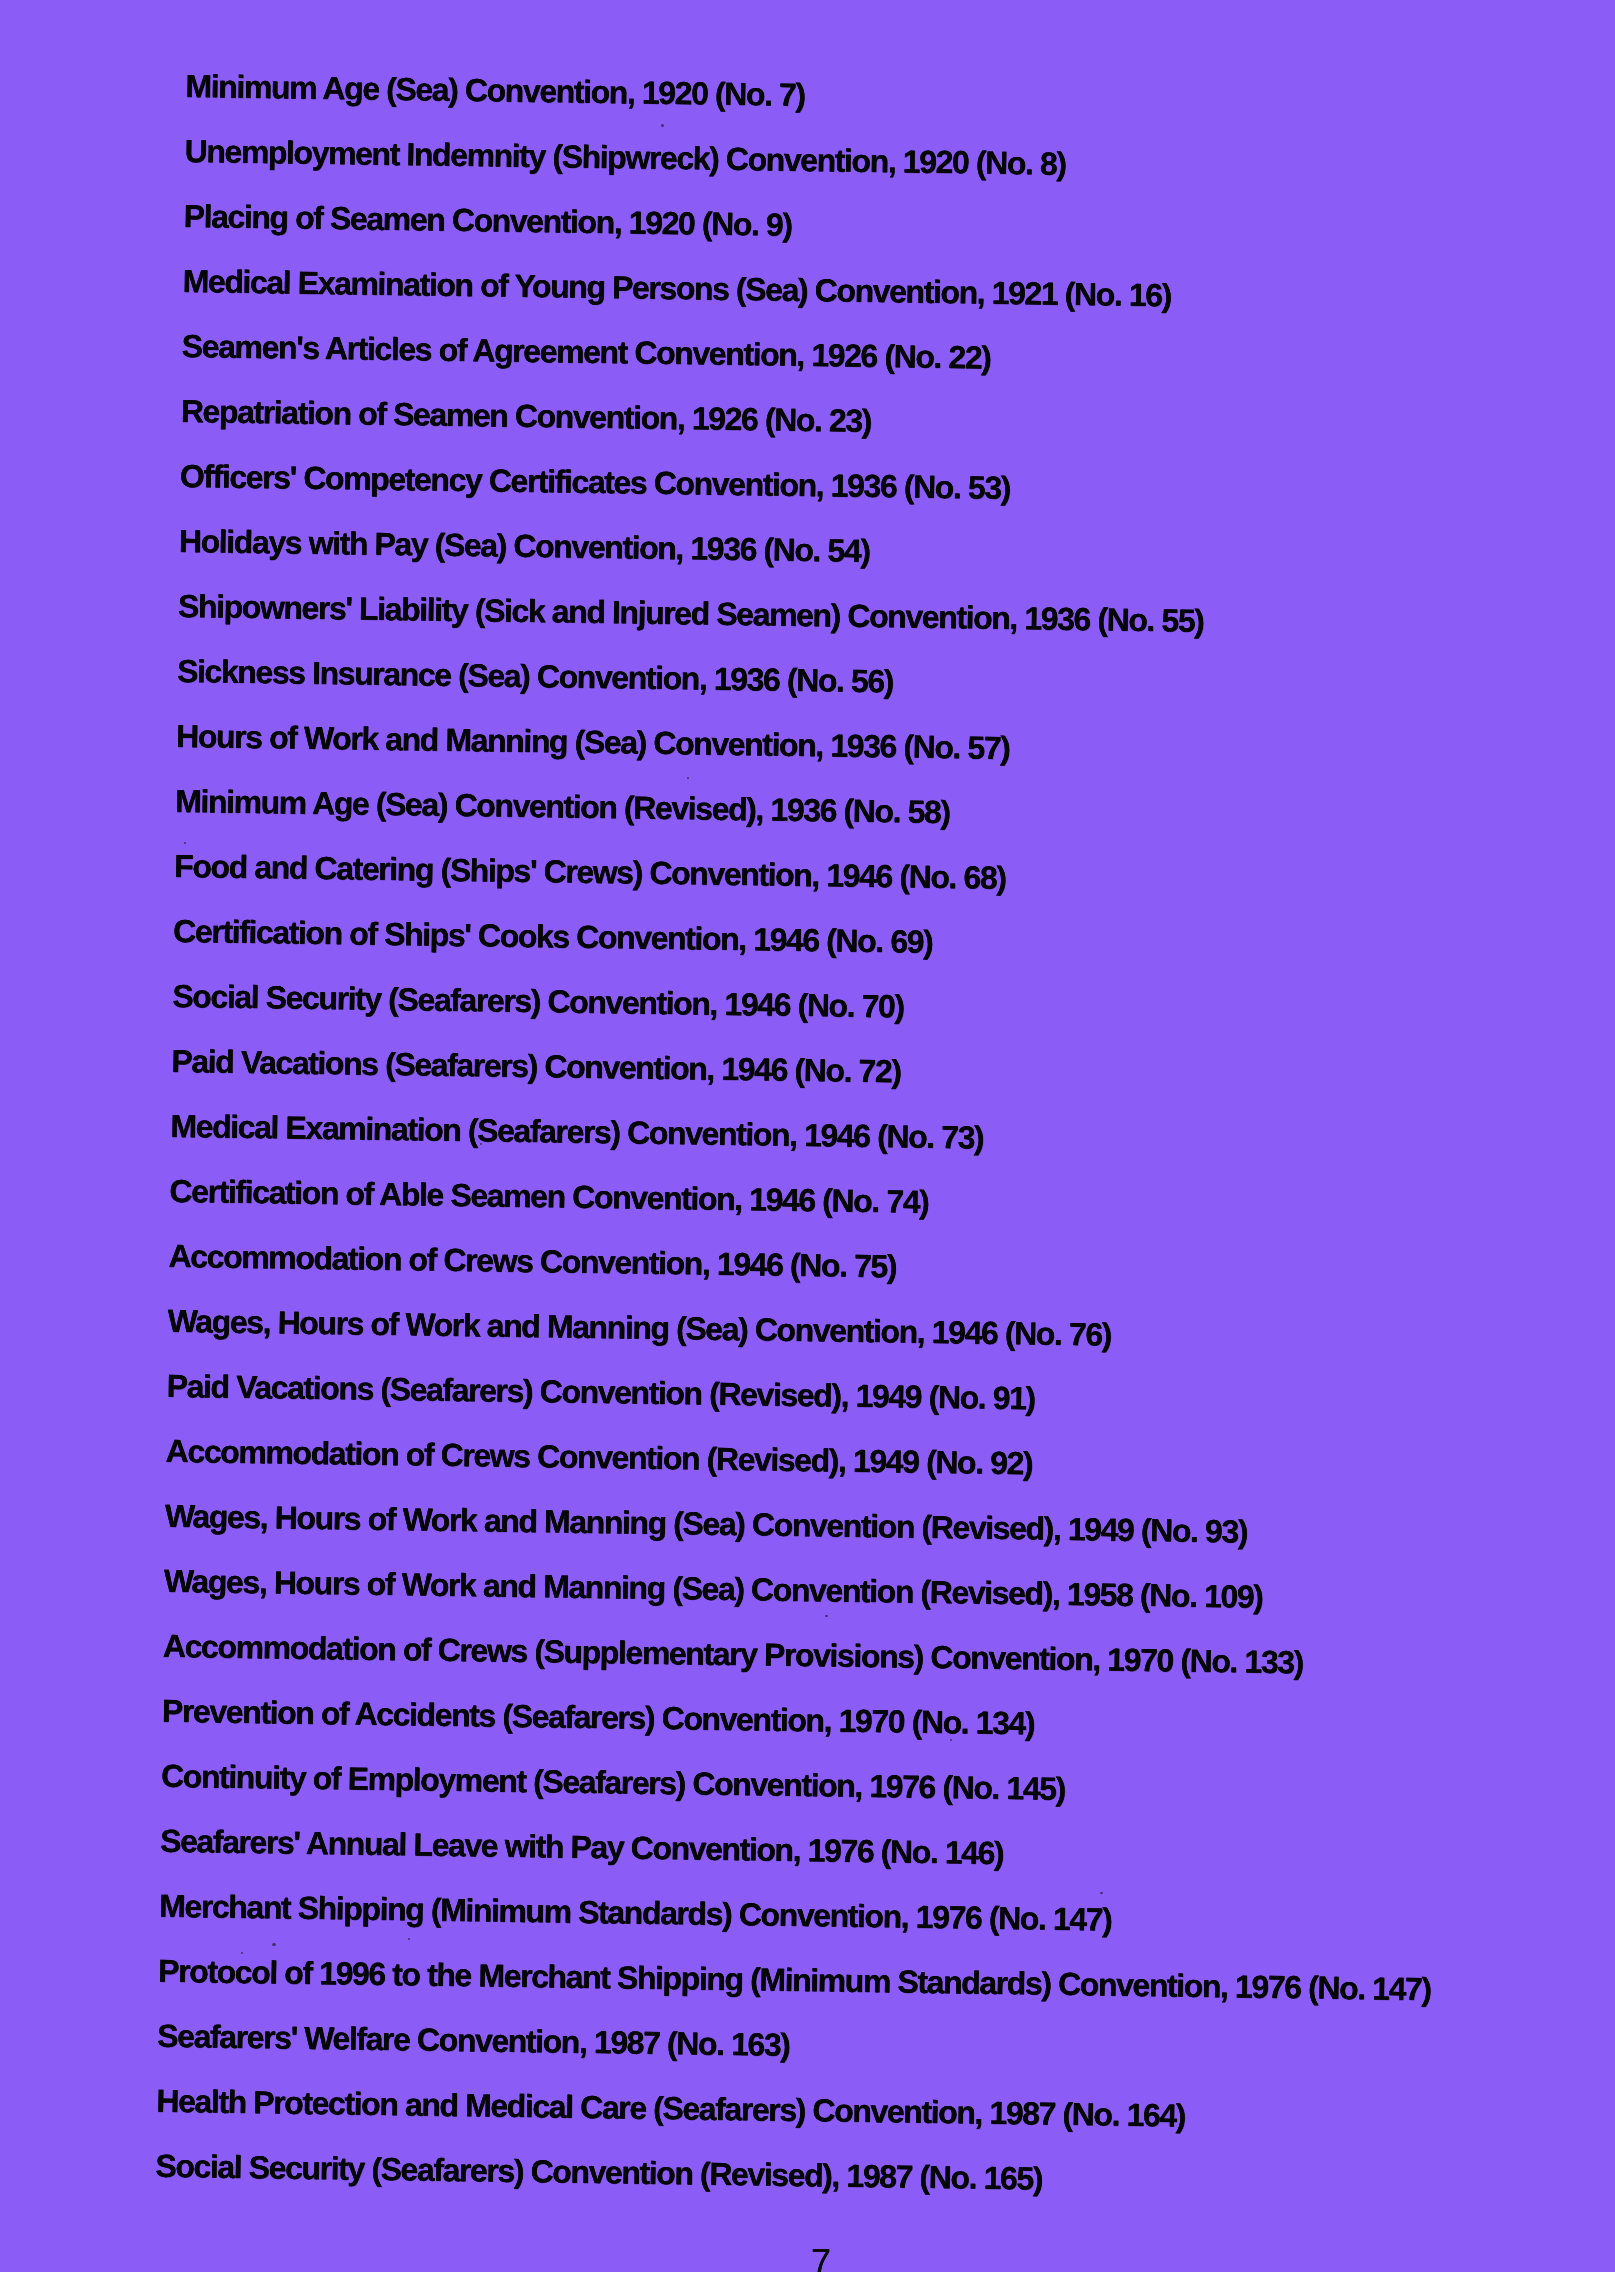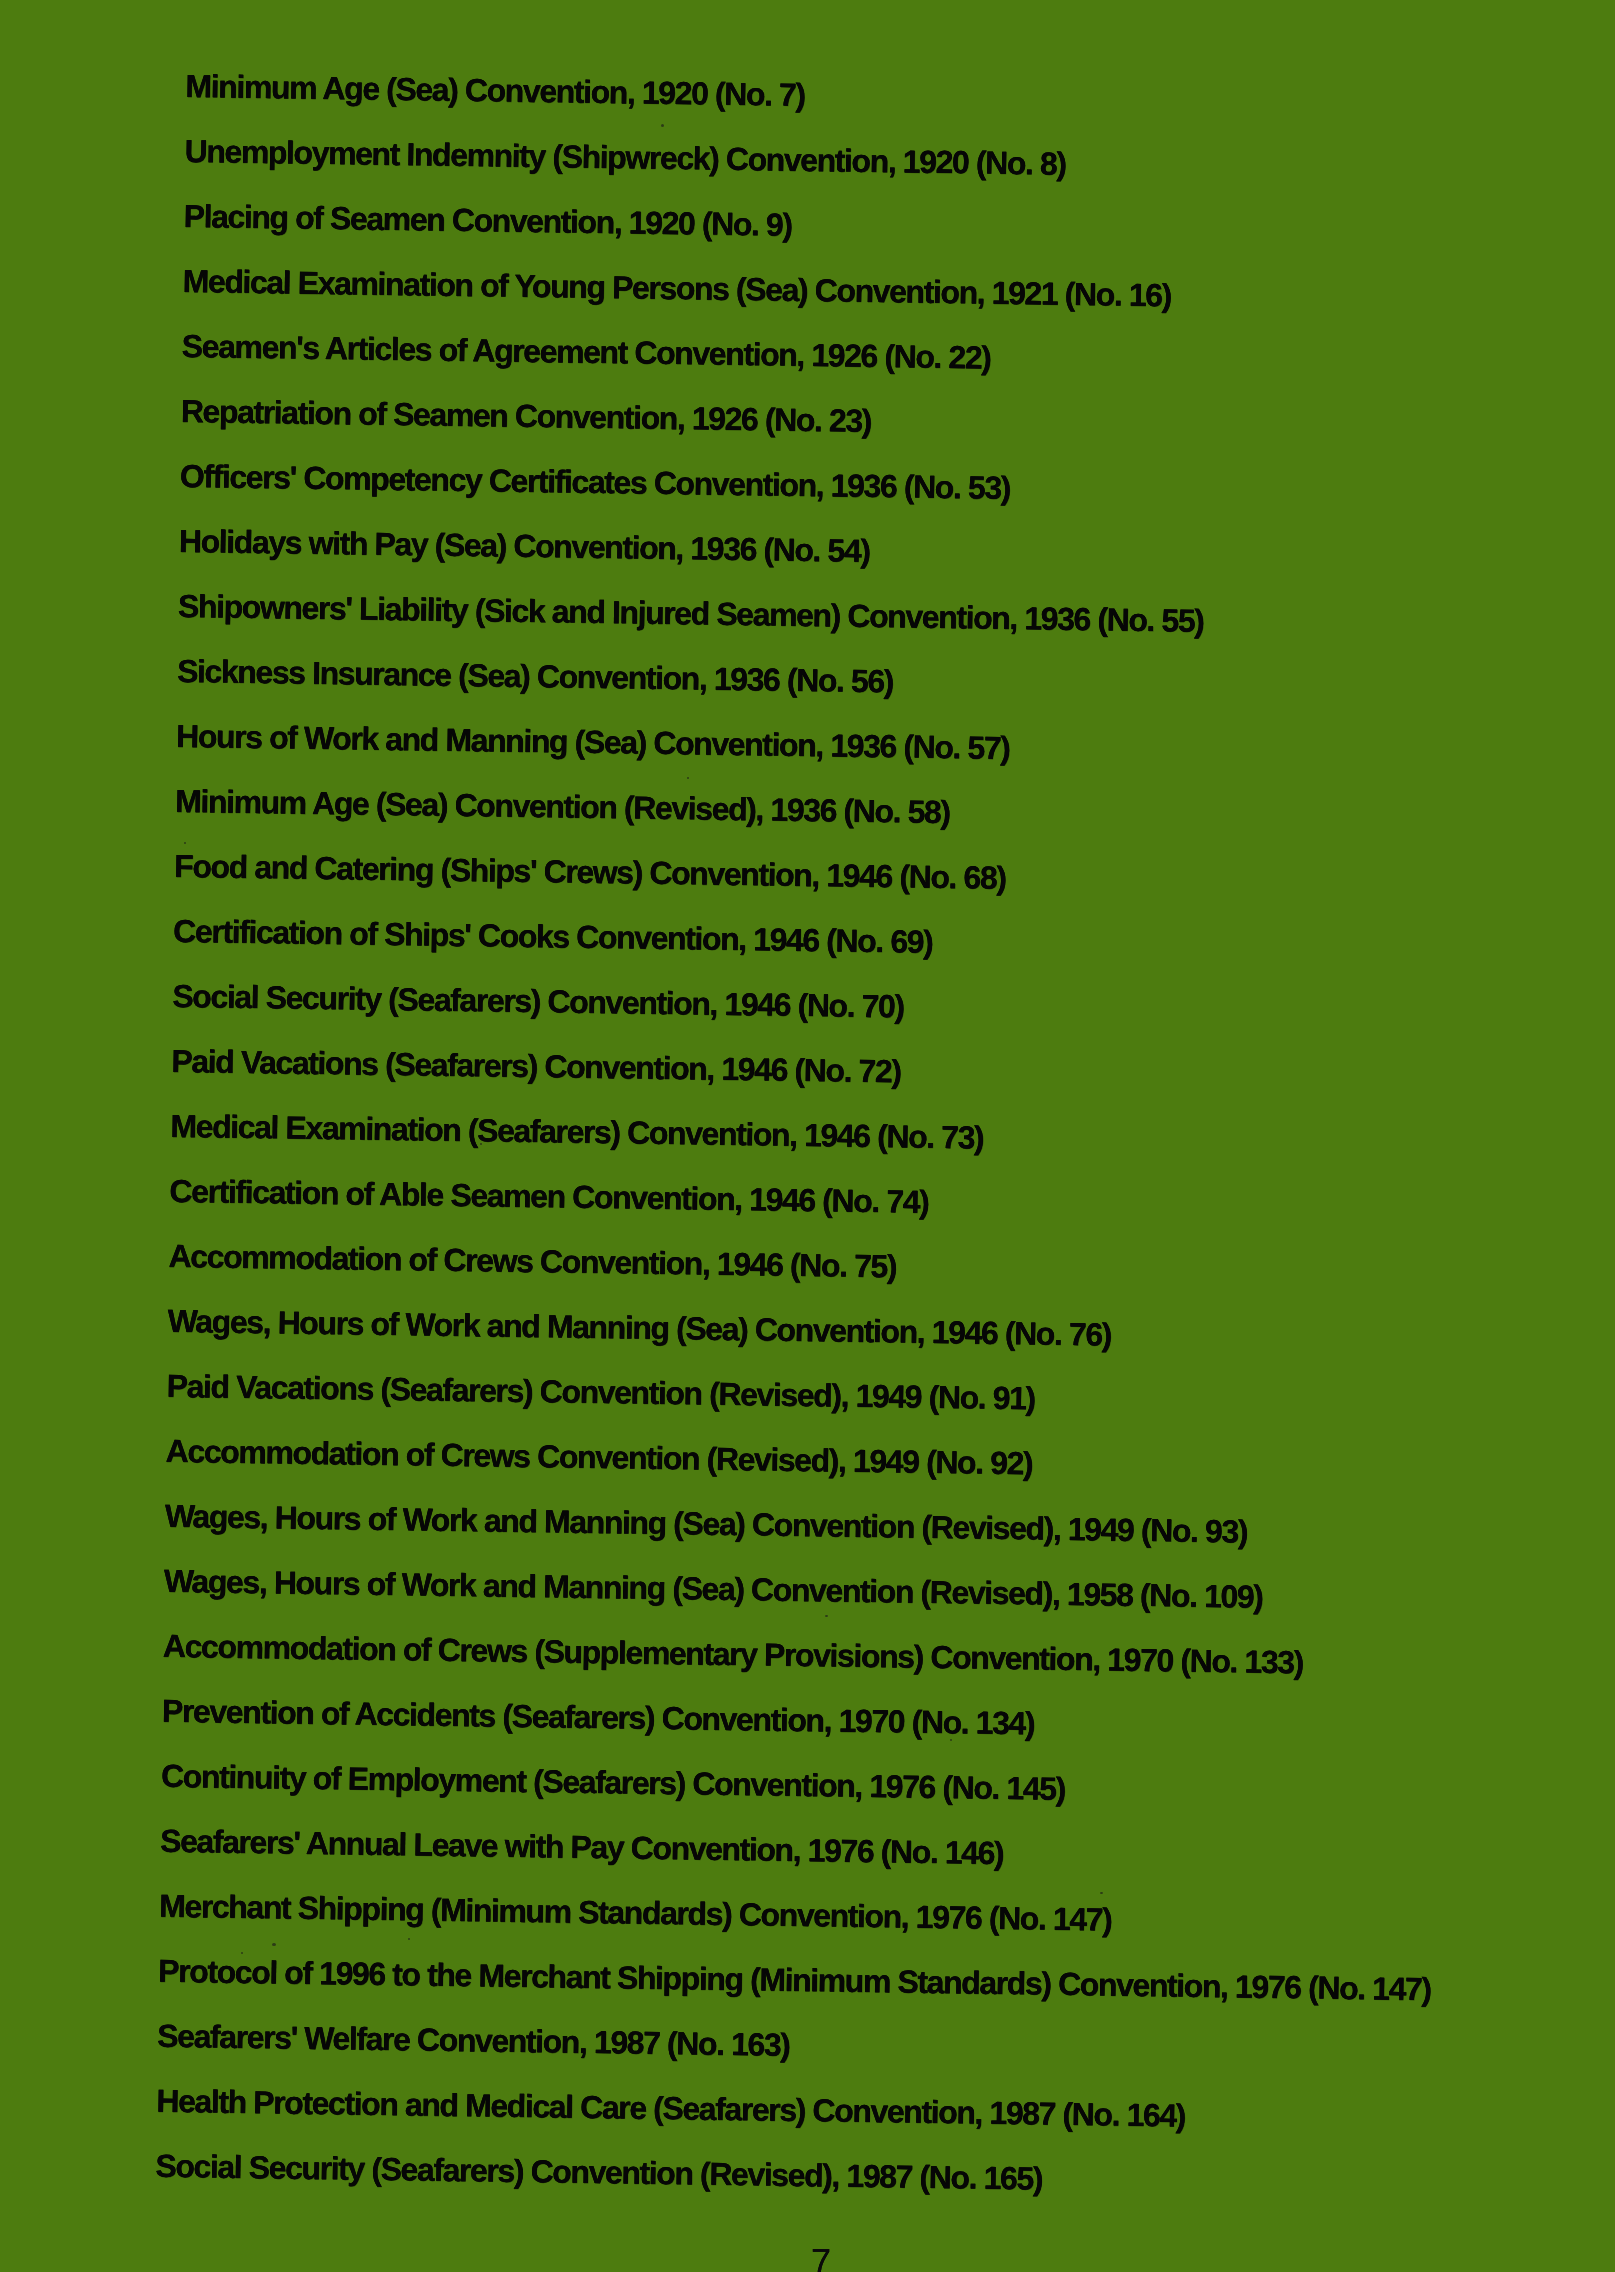--- a/index.html
+++ b/index.html
@@ -7,21 +7,21 @@
     width: 1616px;
     height: 2273px;
     background: #ffffff;
     overflow: hidden;
     font-family: "Liberation Sans", "DejaVu Sans", sans-serif;
   }
   .page {
     position: relative;
     width: 1616px;
     height: 2273px;
-    background: #4d7c0f;
+    background: #8b5cf6;
   }
   
   .scan-block {
     position: absolute;
     left: 186px;
     top: 53px;
     width: 1408px;
     transform: rotate(0.83deg);
     transform-origin: 0 0;
   }

